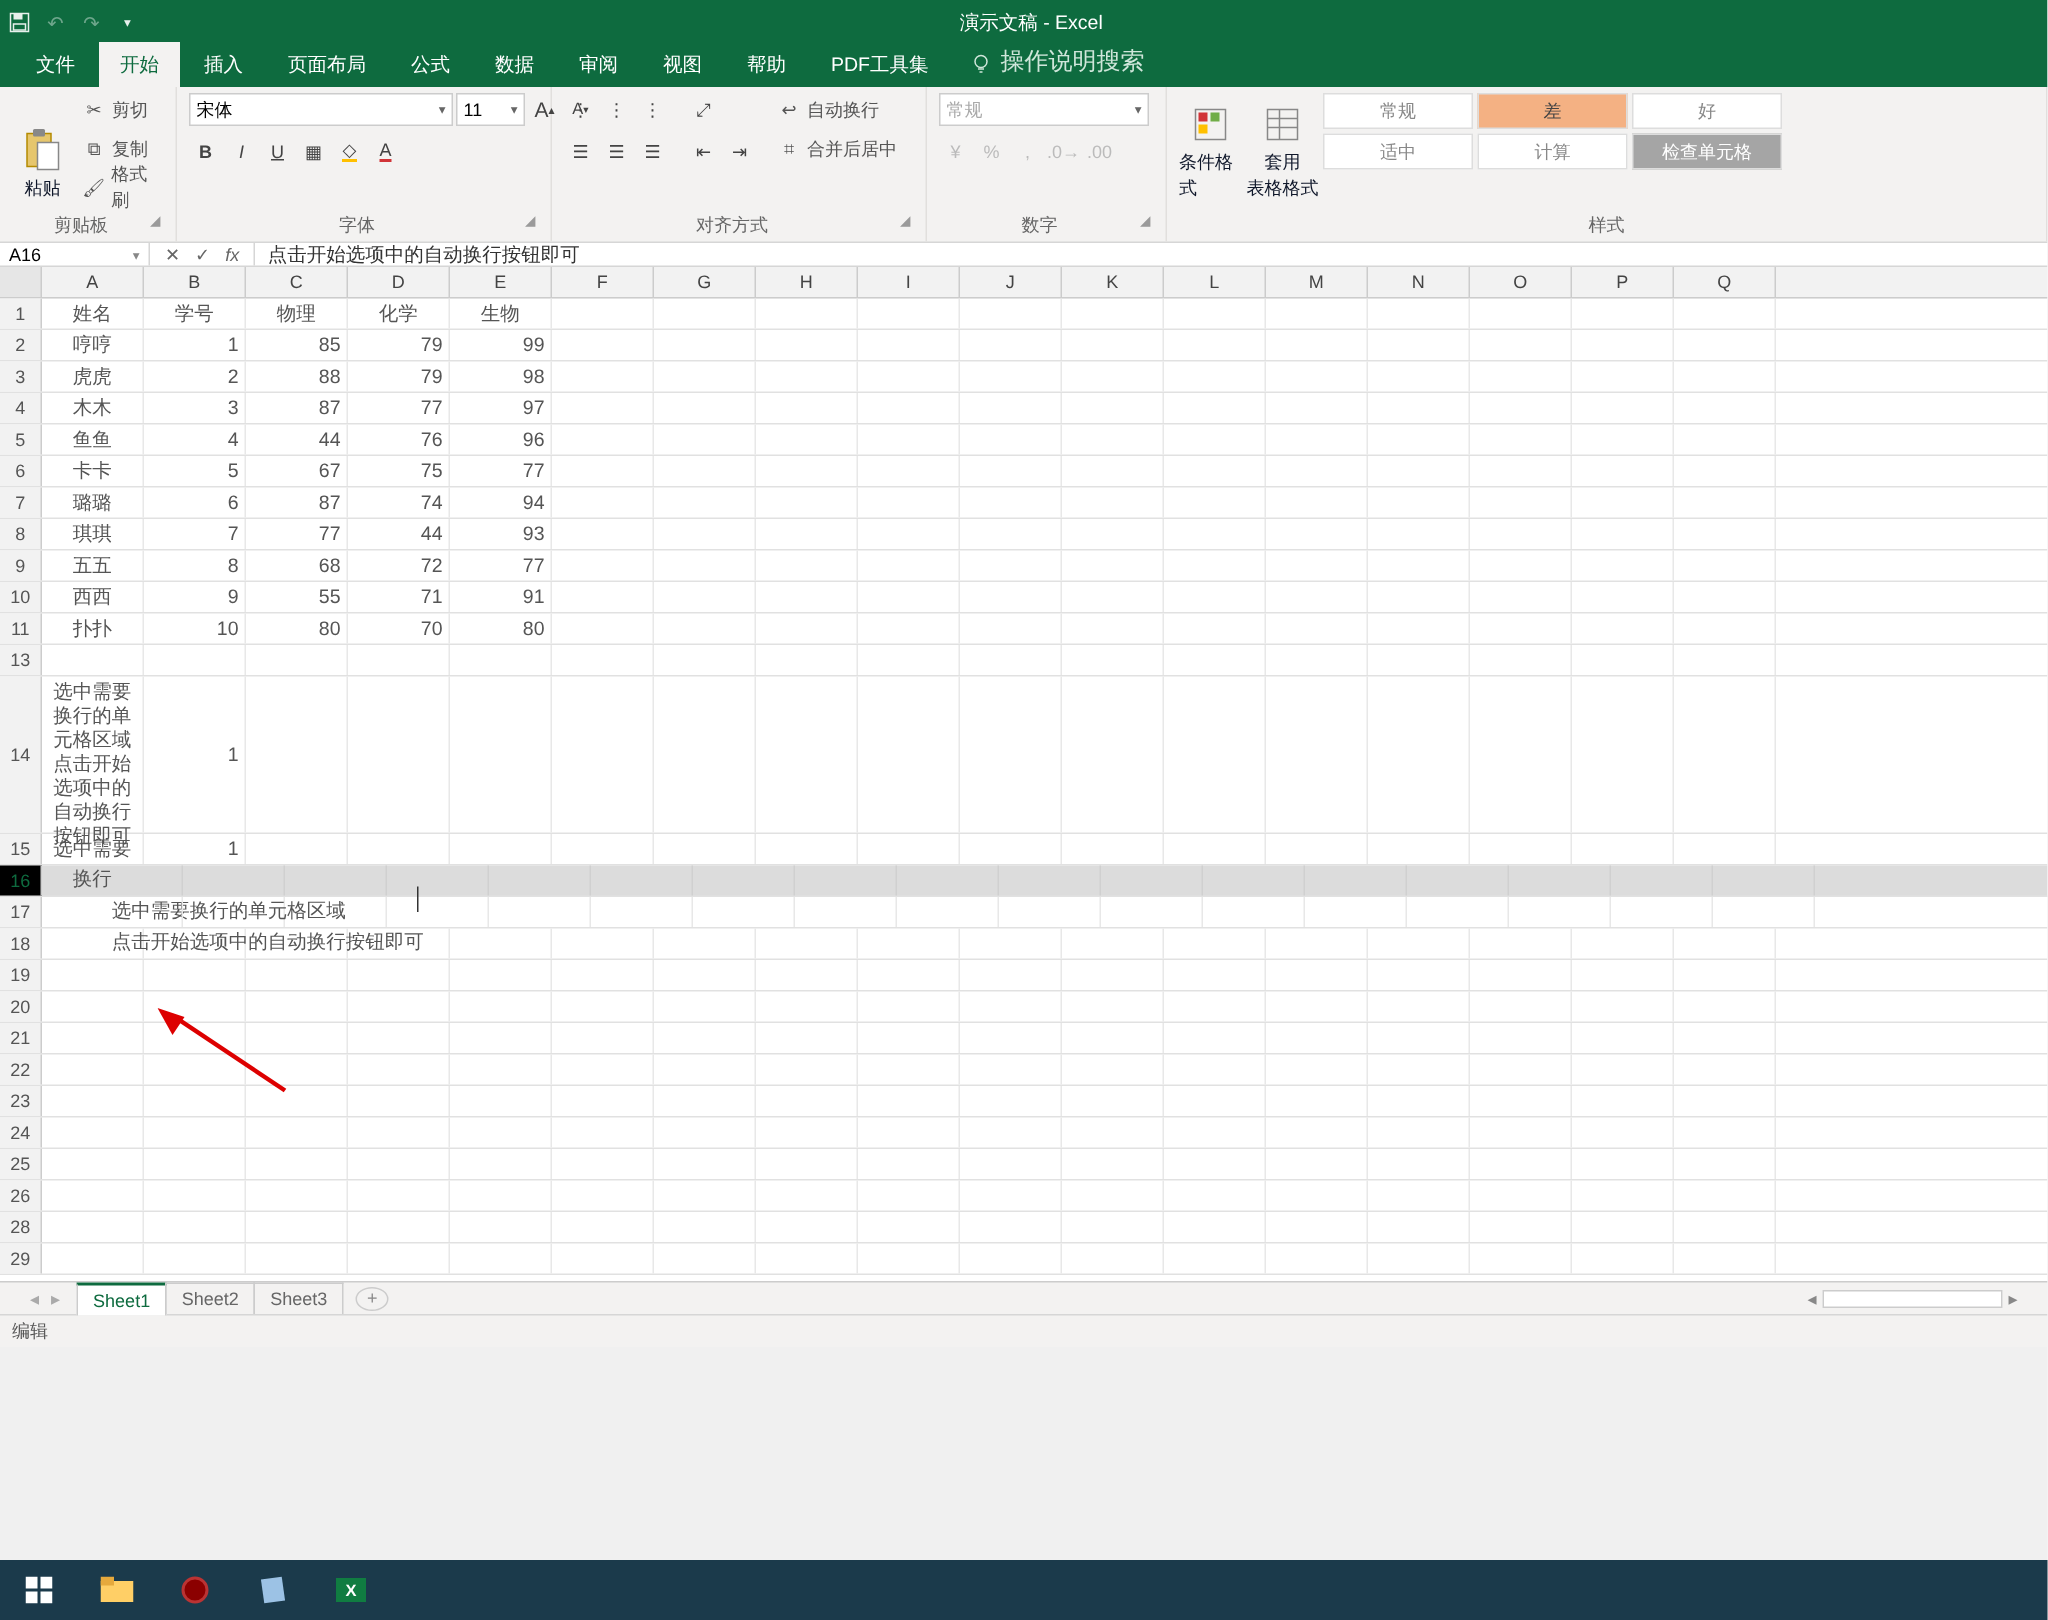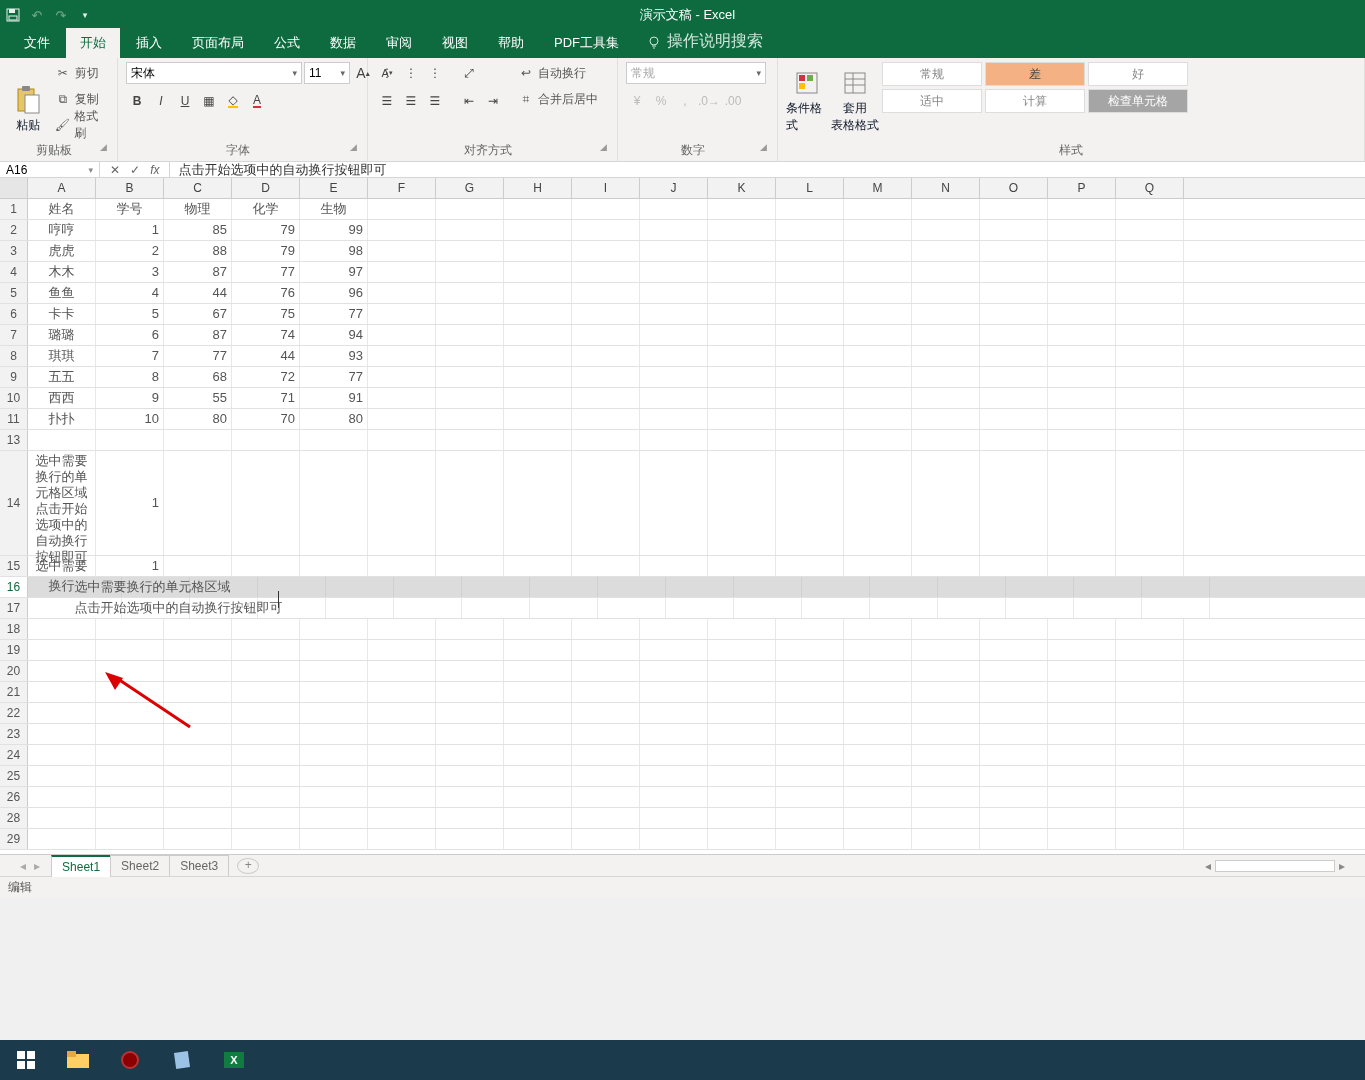--- a/index.html
+++ b/index.html
@@ -66,23 +66,23 @@
 .row-h { width: 28px; background: #f2f2f2; border-right: 1px solid #ccc; text-align: center; font-size: 12px; color: #555; line-height: 20px; }
 .cell { width: 68px; border-right: 1px solid #e8e8e8; font-size: 13px; color: #555; line-height: 20px; padding: 0 4px; }
 .cell:first-of-type { width: 94px; text-align: left; }
 .cell.num { text-align: right; }
 .cell.txt { text-align: center; }
 .row.tall14 { height: 105px; }
 .row.tall14 .row-h { line-height: 105px; }
 .row.tall14 .cell { line-height: 16px; padding-top: 2px; }
 .cell.wrap { white-space: normal; word-break: break-all; }
 .cell.overflow { overflow: visible; white-space: nowrap; width: 94px; position: relative; }
-.cell.overflow span { position: absolute; white-space: nowrap; }
+.cell.overflow span { position: absolute; white-space: nowrap; margin-top: 20px; }
 .row.sel { background: #dcdcdc; }
-.row.sel .row-h { background:#ffffff; color:#0e6b3f; }
+.row.sel .row-h { background:#000000; color:#0e6b3f; }
 .row.sel .cell { border-right-color:#d0d0d0; }
 .row.caret .cell:first-of-type { position: relative; }
 
 
 .text-cursor { position: absolute; left: 278px; top: 413px; width: 2px; height: 17px; border-left: 1px solid #333; }
 
 
 .arrow-overlay { position: absolute; left: 105px; top: 494px; width: 90px; height: 60px; }
 
 

